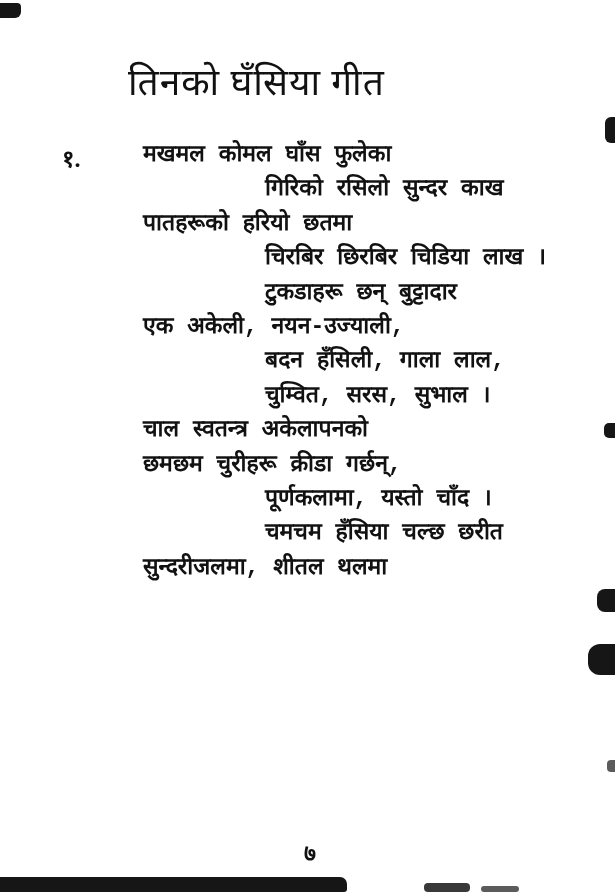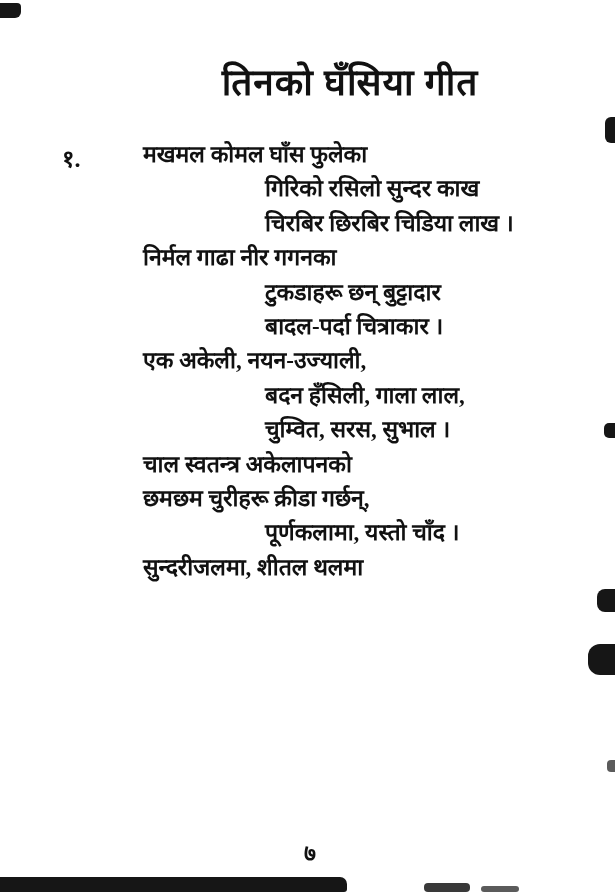--- a/index.html
+++ b/index.html
@@ -13,25 +13,25 @@
     height: 892px;
     margin: 0 auto;
     background: var(--paper, #ffffff);
     overflow: hidden;
     font-family: "Liberation Serif", "DejaVu Serif", serif;
     color: var(--ink, #111111);
   }
   .title {
     position: absolute;
     top: 30px;
-    left: 120px;
+    left: 128px;
     width: 460px;
-    text-align: center;
+    text-align: left;
     font-size: 37px;
-    font-weight: bold;
+    font-weight: normal;
     letter-spacing: 1px;
     white-space: nowrap;
   }
   .poem {
     position: absolute;
     top: 138px;
     left: 0;
     width: 615px;
   }
   .stanza-number {
@@ -41,20 +41,21 @@
     font-size: 24px;
     font-weight: 600;
   }
   .line {
     height: 34.4px;
     line-height: 34.4px;
     padding-left: 143px;
     font-size: 23px;
     font-weight: 600;
     white-space: nowrap;
+    font-family: Liberation Mono, monospace;
   }
   .line.indent {
     padding-left: 265px;
   }
   .page-number {
     position: absolute;
     left: 250px;
     top: 836px;
     width: 120px;
     text-align: center;
@@ -81,30 +82,30 @@
 
 <div class="page">
 
   <h1 class="title">तिनको घँसिया गीत</h1>
 
   <div class="poem">
     <span class="stanza-number">१.</span>
 
     <div class="line">मखमल कोमल घाँस फुलेका</div>
     <div class="line indent">गिरिको रसिलो सुन्दर काख</div>
+    <div class="line">पातहरूको हरियो छतमा</div>
     <div class="line indent">चिरबिर छिरबिर चिडिया लाख ।</div>
-    <div class="line">निर्मल गाढा नीर गगनका</div>
     <div class="line indent">टुकडाहरू छन् बुट्टादार</div>
-    <div class="line indent">बादल-पर्दा चित्राकार ।</div>
     <div class="line">एक अकेली, नयन-उज्याली,</div>
     <div class="line indent">बदन हँसिली, गाला लाल,</div>
     <div class="line indent">चुम्वित, सरस, सुभाल ।</div>
     <div class="line">चाल स्वतन्त्र अकेलापनको</div>
     <div class="line">छमछम चुरीहरू क्रीडा गर्छन्,</div>
     <div class="line indent">पूर्णकलामा, यस्तो चाँद ।</div>
+    <div class="line indent">चमचम हँसिया चल्छ छरीत</div>
     <div class="line">सुन्दरीजलमा, शीतल थलमा</div>
   </div>
 
   <div class="page-number">७</div>
 
   <div class="artifact art-top-left"></div>
   <div class="artifact art-right-a"></div>
   <div class="artifact art-right-b"></div>
   <div class="artifact art-right-c"></div>
   <div class="artifact art-right-d"></div>

